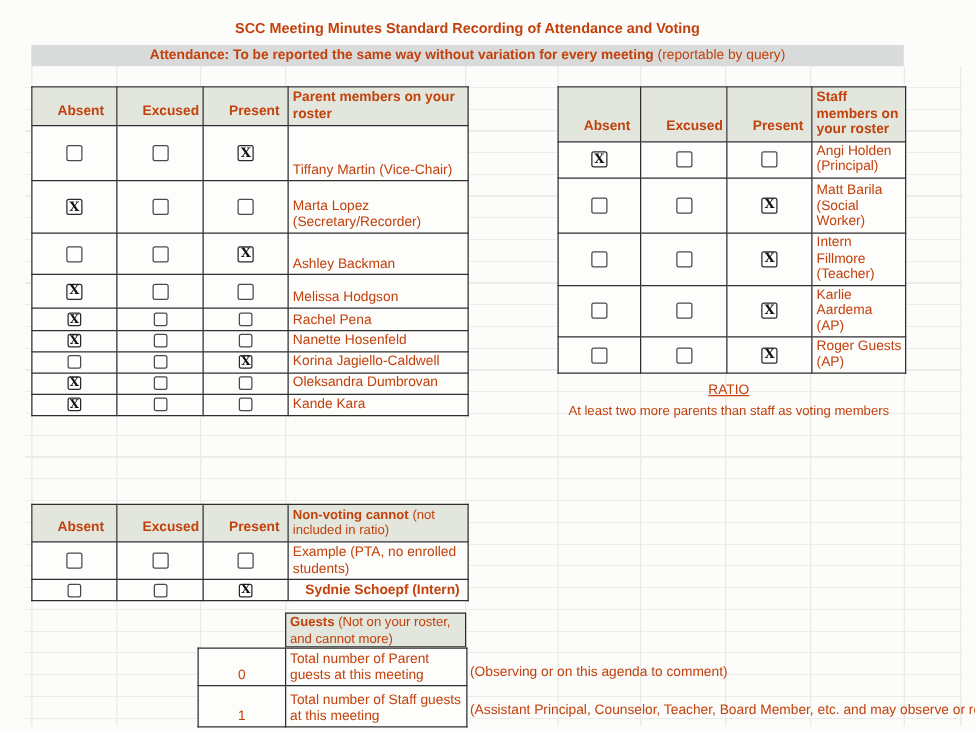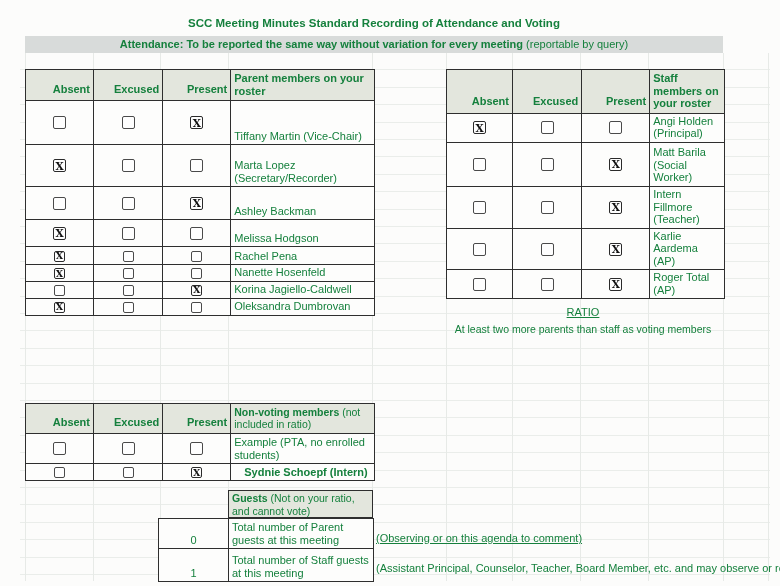--- a/index.html
+++ b/index.html
@@ -1,20 +1,20 @@
 <!DOCTYPE html>
 <html><head>
 <meta charset="utf-8">
 <style>
   * { box-sizing: border-box; }
   html,body { margin:0; padding:0; }
   .sheet {
     position:relative; width:780px; height:586px; overflow:hidden;
     background: var(--paper, #fcfcfb);
-    font-family:"Liberation Sans", sans-serif; color:#15803d;
+    font-family:"Liberation Sans", sans-serif; color:#c2410c;
   }
   
   .grid-h {
     position:absolute; left:20px; top:53px; width:750px; height:529px;
     background: repeating-linear-gradient(to bottom,
       transparent 0px, transparent 16.4px, #eaedea 16.4px, #eaedea 17.4px);
     pointer-events:none;
   }
   .vline { position:absolute; top:53px; height:528px; width:1px; background:#e7eae7; pointer-events:none; }
 
@@ -29,21 +29,21 @@
   }
   .bar .b { font-weight:bold; }
 
   table { position:absolute; border-collapse:collapse; table-layout:fixed; background:#fdfdfc; }
   td, th { border:1.5px solid #2e2e2e; padding:0; font-size:11px; overflow:hidden; }
   th {
     background: var(--header-bg, #e3e6dd);
     font-weight:bold; vertical-align:bottom; text-align:left;
     padding:2px 3px 3px; line-height:12.5px; font-size:11px;
   }
-  th.cbh { text-align:right; padding-bottom:5px;padding-left:20px; }
+  th.cbh { text-align:left; padding-bottom:5px;padding-left:20px; }
   th .n { font-weight:normal; }
   td.name { text-align:left; vertical-align:bottom; padding:1px 3px 2px; line-height:12.5px; }
   td.name.b { font-weight:bold;padding-left:13px; }
   td.cbc { text-align:center; vertical-align:middle; }
   td.cnt { text-align:center; vertical-align:bottom; padding-bottom:2px; }
 
   .cb {
     display:inline-block; width:13px; height:13px;
     border:1.6px solid #4a4a4a; border-radius:2px; background:#fefefe;
     position:relative; vertical-align:middle;
@@ -147,20 +147,26 @@
       <td class="cbc"><span class="cb"></span></td>
       <td class="cbc"><span class="cb checked"></span></td>
       <td class="name">Korina Jagiello-Caldwell</td>
     </tr>
     <tr class="sm" style="height:17px">
       <td class="cbc"><span class="cb checked"></span></td>
       <td class="cbc"><span class="cb"></span></td>
       <td class="cbc"><span class="cb"></span></td>
       <td class="name">Oleksandra Dumbrovan</td>
     </tr>
+    <tr class="sm" style="height:17px">
+      <td class="cbc"><span class="cb checked"></span></td>
+      <td class="cbc"><span class="cb"></span></td>
+      <td class="cbc"><span class="cb"></span></td>
+      <td class="name">Kande Kara</td>
+    </tr>
   </tbody>
     </table>
 
   <table style="left:446px; top:69px;">
     <colgroup>
         <col style="width:66px">
         <col style="width:68px">
         <col style="width:68px">
         <col style="width:75px">
       </colgroup>
@@ -192,21 +198,21 @@
     <tr style="height:31px">
       <td class="cbc"><span class="cb"></span></td>
       <td class="cbc"><span class="cb"></span></td>
       <td class="cbc"><span class="cb checked"></span></td>
       <td class="name">Karlie Aardema (AP)</td>
     </tr>
     <tr style="height:29px">
       <td class="cbc"><span class="cb"></span></td>
       <td class="cbc"><span class="cb"></span></td>
       <td class="cbc"><span class="cb checked"></span></td>
-      <td class="name">Roger Total (AP)</td>
+      <td class="name">Roger Guests (AP)</td>
     </tr>
   </tbody>
     </table>
 
   <div class="ratio">
     <span class="h">RATIO</span>
     <div class="t">At least two more parents than staff as voting members</div>
   </div>
 
   <table style="left:25px; top:403px;">
@@ -214,51 +220,51 @@
         <col style="width:68px">
         <col style="width:67px">
         <col style="width:68px">
         <col style="width:144px">
       </colgroup>
     <tbody>
         <tr style="height:25px">
       <th class="cbh">Absent</th>
       <th class="cbh">Excused</th>
       <th class="cbh">Present</th>
-      <th style="font-size:10.5px; line-height:12px;"><span>Non-voting members</span><span class="n"> (not included in ratio)</span></th>
+      <th style="font-size:10.5px; line-height:12px;"><span>Non-voting cannot</span><span class="n"> (not included in ratio)</span></th>
     </tr>
     <tr style="height:30px">
       <td class="cbc"><span class="cb"></span></td>
       <td class="cbc"><span class="cb"></span></td>
       <td class="cbc"><span class="cb"></span></td>
       <td class="name">Example (PTA, no enrolled students)</td>
     </tr>
     <tr class="sm" style="height:17px">
       <td class="cbc"><span class="cb"></span></td>
       <td class="cbc"><span class="cb"></span></td>
       <td class="cbc"><span class="cb checked"></span></td>
       <td class="name b">Sydnie Schoepf (Intern)</td>
     </tr>
   </tbody>
     </table>
 
-  <div class="guest-header"><span class="b">Guests</span><span> (Not on your ratio, and cannot vote)</span></div>
+  <div class="guest-header"><span class="b">Guests</span><span> (Not on your roster, and cannot more)</span></div>
 
   <table style="left:158px; top:518px;">
     <colgroup>
         <col style="width:70px">
         <col style="width:145px">
       </colgroup>
     <tbody>
         <tr style="height:30px">
       <td class="cnt">0</td>
       <td class="name">Total number of Parent guests at this meeting</td>
     </tr>
     <tr style="height:33px">
       <td class="cnt">1</td>
       <td class="name">Total number of Staff guests at this meeting</td>
     </tr>
   </tbody>
     </table>
 
-  <div class="note" style="top:532px;text-decoration:underline;">(Observing or on this agenda to comment)</div>
+  <div class="note" style="top:532px;">(Observing or on this agenda to comment)</div>
   <div class="note" style="top:562px;">(Assistant Principal, Counselor, Teacher, Board Member, etc. and may observe or report)</div>
 </div>
 
 </body></html>

